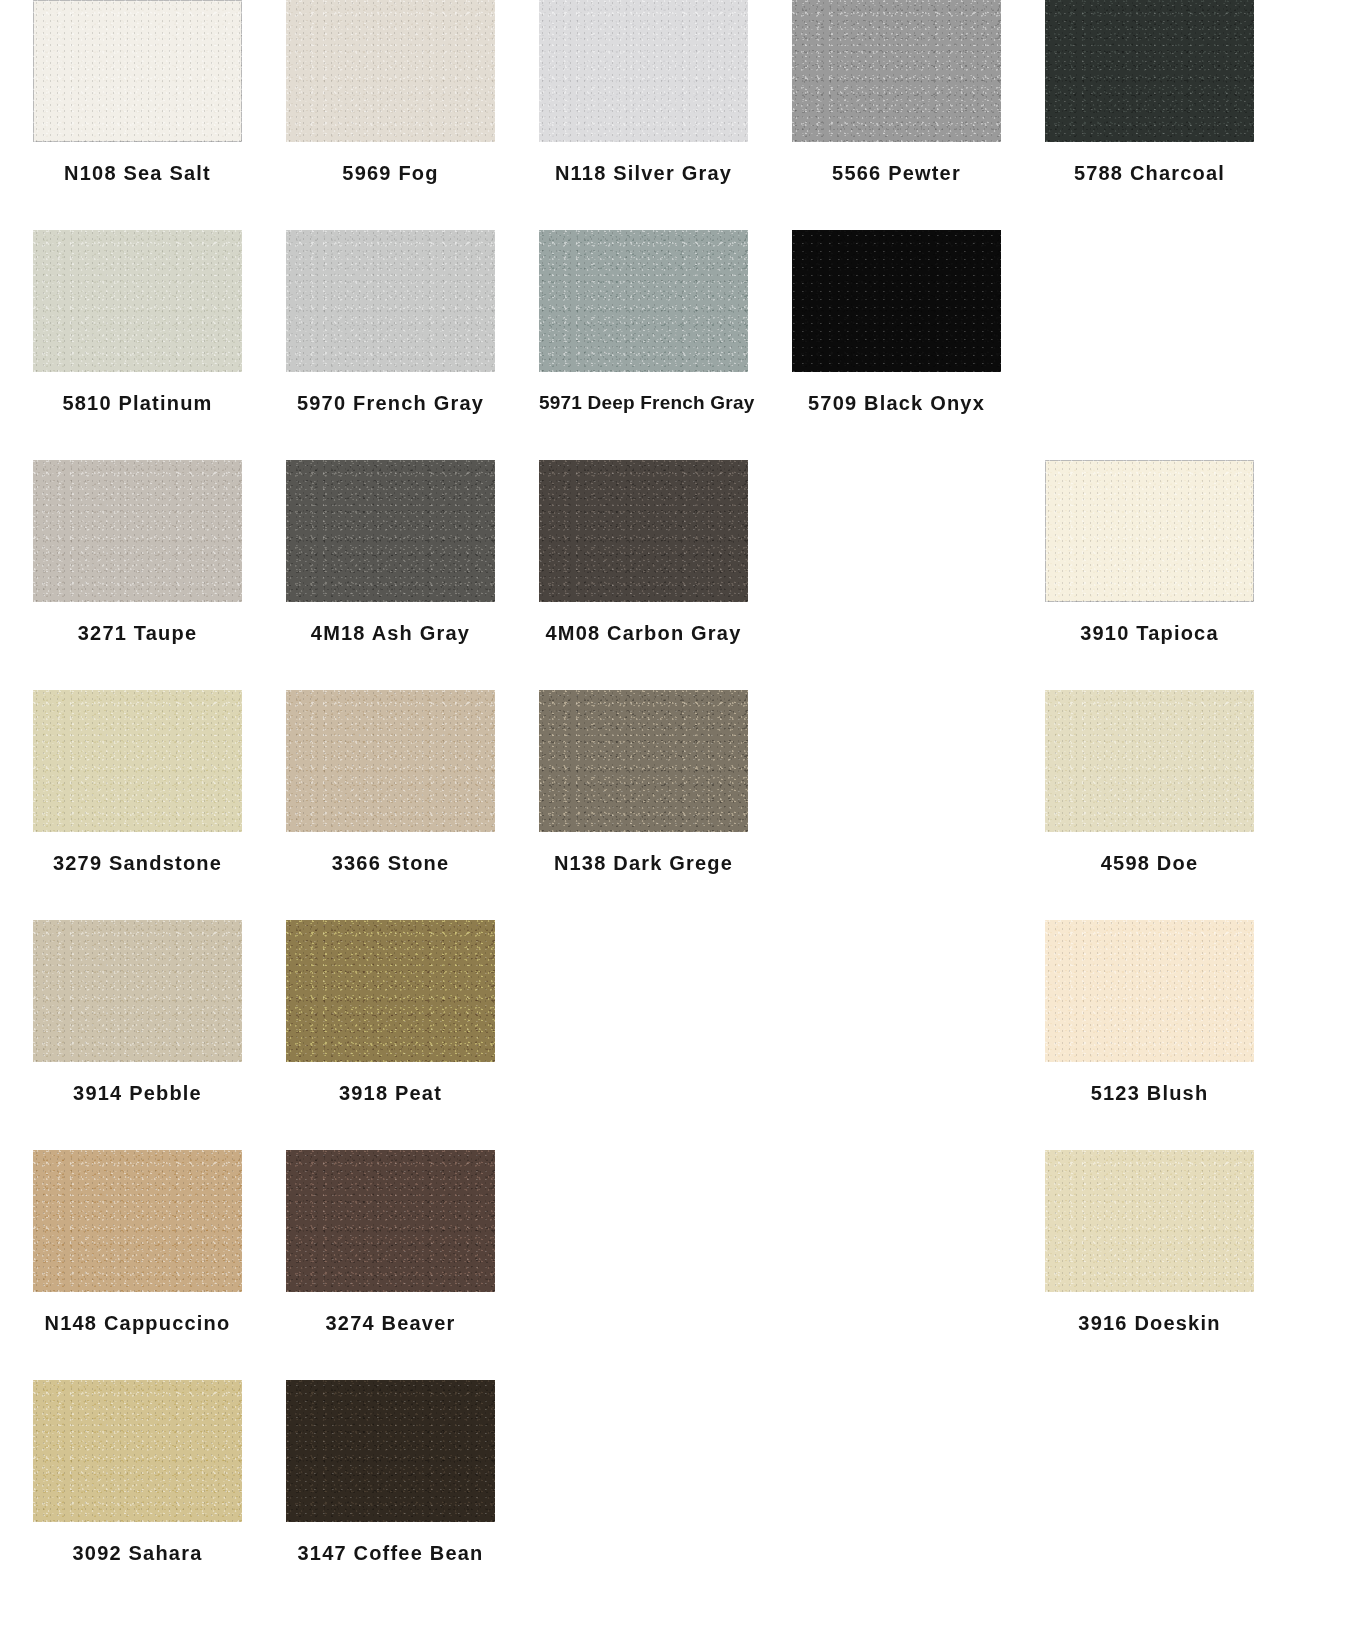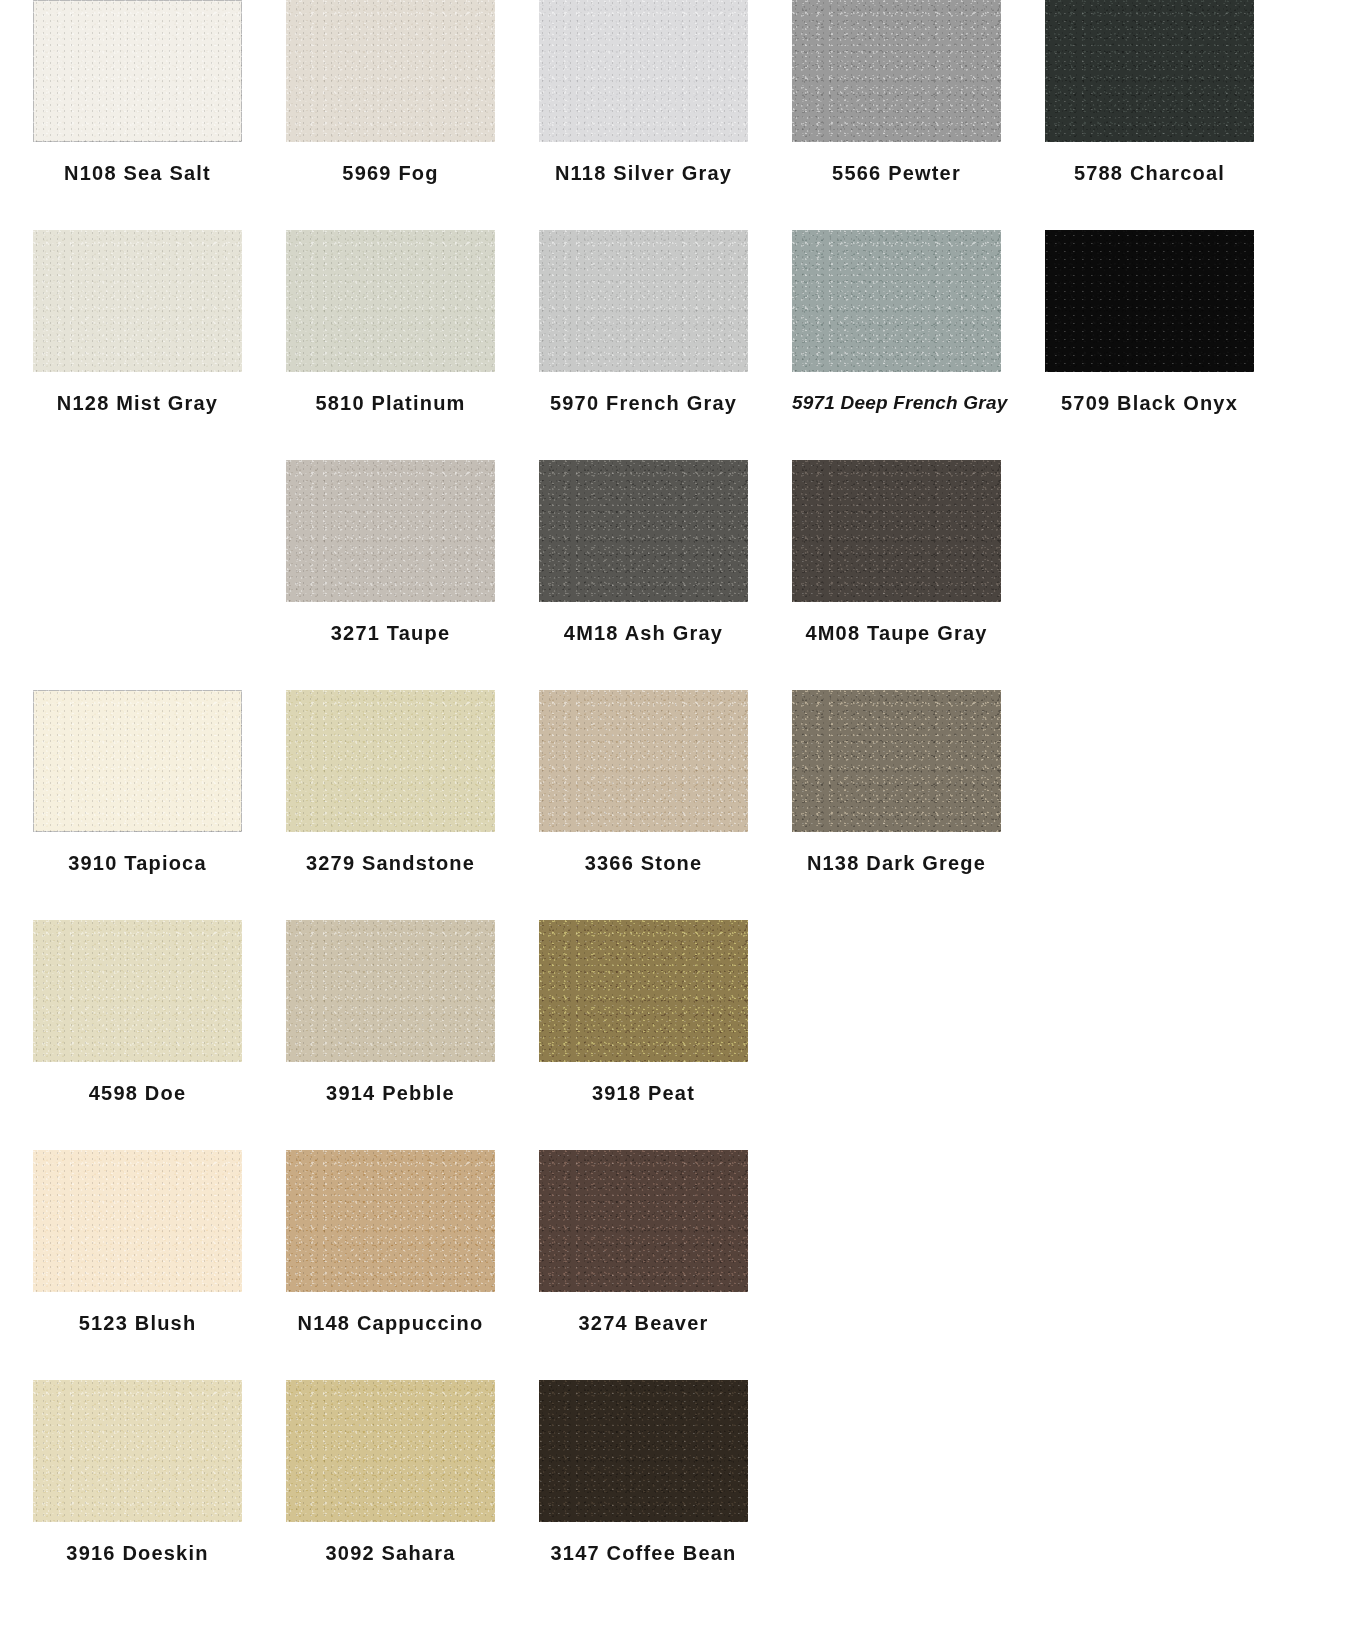--- a/index.html
+++ b/index.html
@@ -74,21 +74,21 @@
     width: 209px;
     text-align: center;
     font-size: 20px;
     font-weight: bold;
     letter-spacing: 1.2px;
     color: #151515;
     margin-top: 20px;
     white-space: nowrap;
     font-family: "Liberation Sans", sans-serif;
   }
-  .label.tight { letter-spacing: 0.2px; font-size: 19px; font-style: italic; }
+  .label.tight { letter-spacing: 0.2px; font-size: 19px; }
 </style>
 </head>
 <body>
 
 <main id="swatch-grid">
     <div class="cell">
       <div class="swatch bordered" style="background-color: rgb(242, 239, 232);">
         <div class="grain"></div>
         <div class="grain2"></div>
       </div>
@@ -116,27 +116,20 @@
       <div class="label">5566 Pewter</div>
     </div>
     <div class="cell">
       <div class="swatch" style="background-color: rgb(45, 51, 48);">
         <div class="grain"></div>
         <div class="grain2"></div>
       </div>
       <div class="label">5788 Charcoal</div>
     </div>
     <div class="cell">
-      <div class="swatch" style="background-color: rgb(229, 227, 215);">
-        <div class="grain"></div>
-        <div class="grain2"></div>
-      </div>
-      <div class="label">N128 Mist Gray</div>
-    </div>
-    <div class="cell">
       <div class="swatch" style="background-color: rgb(213, 214, 201);">
         <div class="grain"></div>
         <div class="grain2"></div>
       </div>
       <div class="label">5810 Platinum</div>
     </div>
     <div class="cell">
       <div class="swatch" style="background-color: rgb(200, 201, 200);">
         <div class="grain"></div>
         <div class="grain2"></div>
@@ -170,21 +163,21 @@
         <div class="grain"></div>
         <div class="grain2"></div>
       </div>
       <div class="label">4M18 Ash Gray</div>
     </div>
     <div class="cell">
       <div class="swatch" style="background-color: rgb(74, 68, 63);">
         <div class="grain"></div>
         <div class="grain2"></div>
       </div>
-      <div class="label">4M08 Taupe Gray</div>
+      <div class="label">4M08 Carbon Gray</div>
     </div>
     <div class="cell empty"></div>
     <div class="cell">
       <div class="swatch bordered" style="background-color: rgb(246, 240, 222);">
         <div class="grain"></div>
         <div class="grain2"></div>
       </div>
       <div class="label">3910 Tapioca</div>
     </div>
     <div class="cell">

